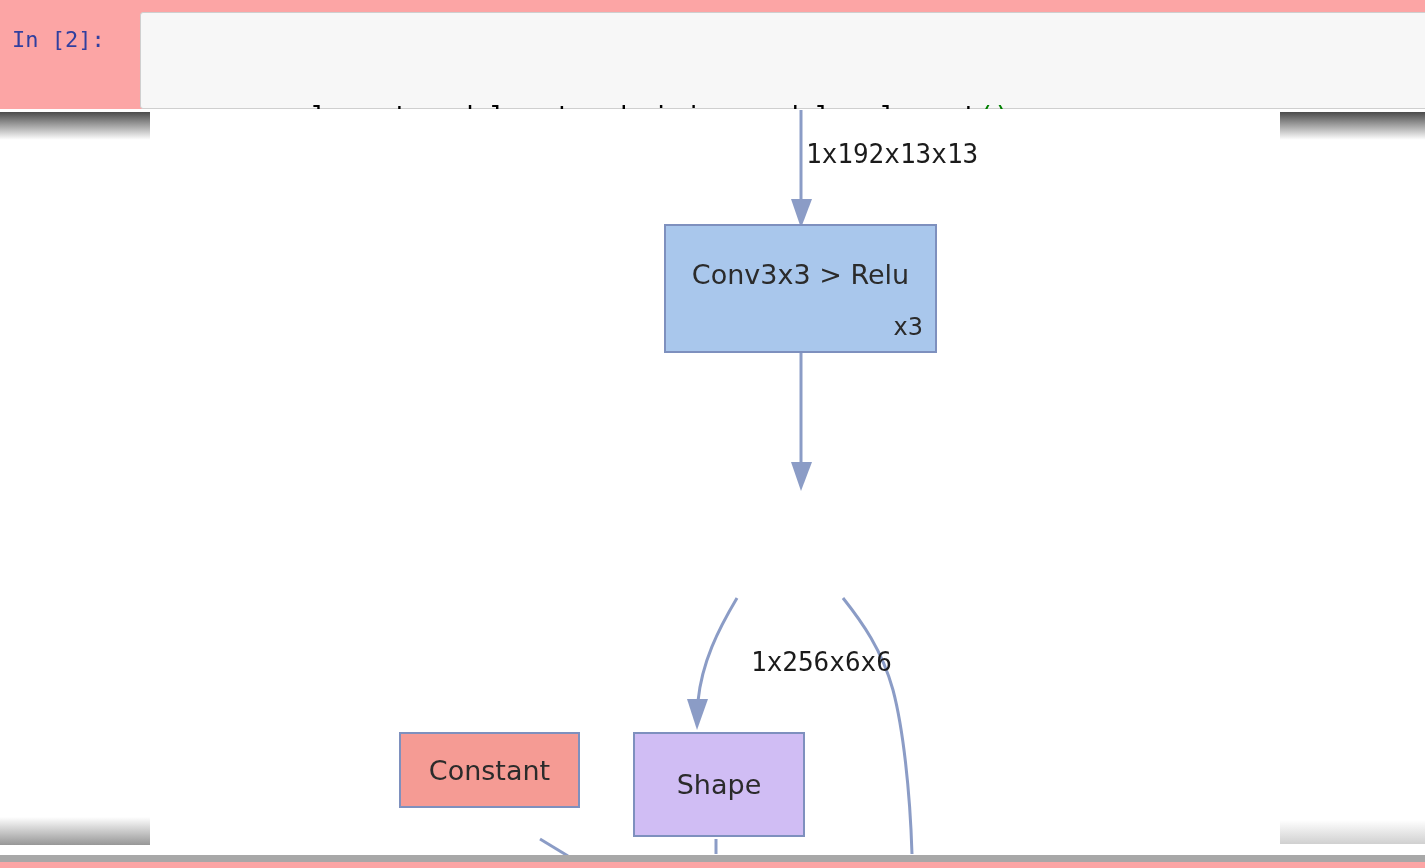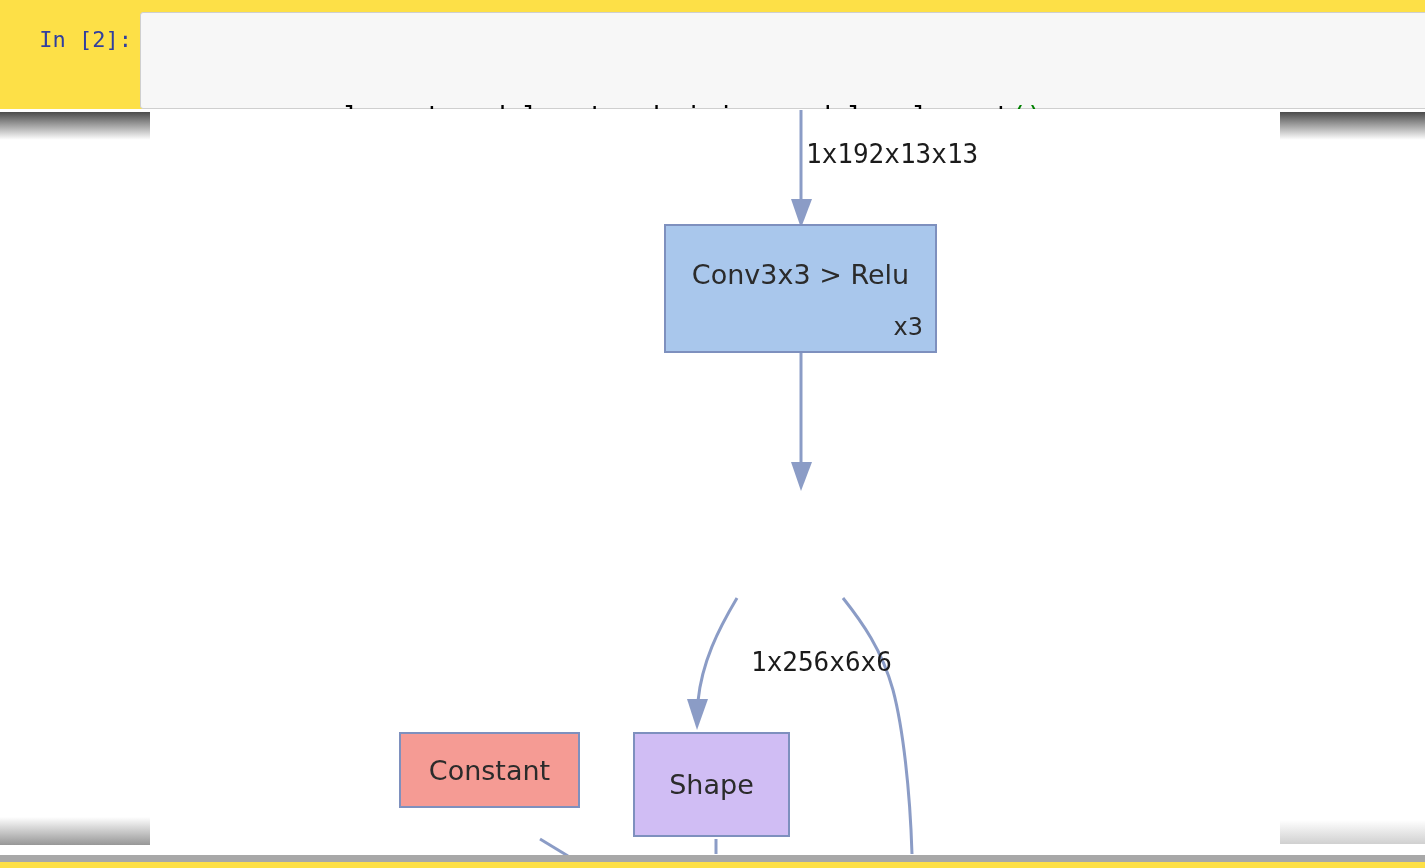--- a/index.html
+++ b/index.html
@@ -1,18 +1,18 @@
 <!DOCTYPE html>
 <html><head>
 <meta charset="utf-8">
 <style>
   html,body{margin:0;padding:0;}
   body{width:1425px;height:868px;overflow:hidden;background:#ffffff;
        font-family:"DejaVu Sans",sans-serif;}
-  #page{position:relative;width:1425px;height:868px;background:#fde047;overflow:hidden;text-align:right;}
+  #page{position:relative;width:1425px;height:868px;background:#fca5a5;overflow:hidden;}
 
   
   .cell-box{position:absolute;left:140px;top:12px;width:1292px;height:97px;
             background:#f7f7f7;border:1px solid #cfcfcf;border-radius:3px;box-sizing:border-box;}
   .prompt{position:absolute;left:12px;top:27px;width:120px;
           font-family:"DejaVu Sans Mono",monospace;font-size:22px;line-height:26px;}
   .code{position:absolute;left:154px;top:23px;
         font-family:"DejaVu Sans Mono",monospace;font-size:27px;line-height:32px;
         white-space:pre;color:#000;}
   .tok-plain{color:#000000;}
@@ -24,21 +24,21 @@
   .output{position:absolute;left:0;top:109px;width:1425px;height:746px;background:#ffffff;}
   #edges{position:absolute;left:0;top:0;width:1425px;height:868px;pointer-events:none;}
   .node{position:absolute;box-sizing:border-box;border:2px solid #7e90be;
         display:flex;align-items:center;justify-content:center;
         font-size:27px;color:#2b2b2b;}
   .node-conv{left:664px;top:224px;width:273px;height:129px;
              align-items:flex-start;padding-top:33px;}
   .node-repeat{position:absolute;right:12px;bottom:10px;font-size:24px;color:#2b2b2b;}
   .node-maxpool{left:691px;top:489px;width:219px;height:107px;}
   .node-constant{left:399px;top:732px;width:181px;height:76px;}
-  .node-shape{left:633px;top:732px;width:157px;height:105px;}
+  .node-shape{left:633px;top:732px;width:172px;height:105px;}
 
   .edge-label{position:absolute;font-family:"DejaVu Sans Mono",monospace;
               font-size:26px;color:#1b1b1b;white-space:nowrap;}
   .edge-label-1{left:806px;top:139px;}
   .edge-label-2{left:806px;top:404px;}
   .edge-label-3{left:707px;top:647px;padding-left:44px;}
 
   
   .bar{position:absolute;}
   .bar-tl{left:0;top:112px;width:150px;height:29px;

